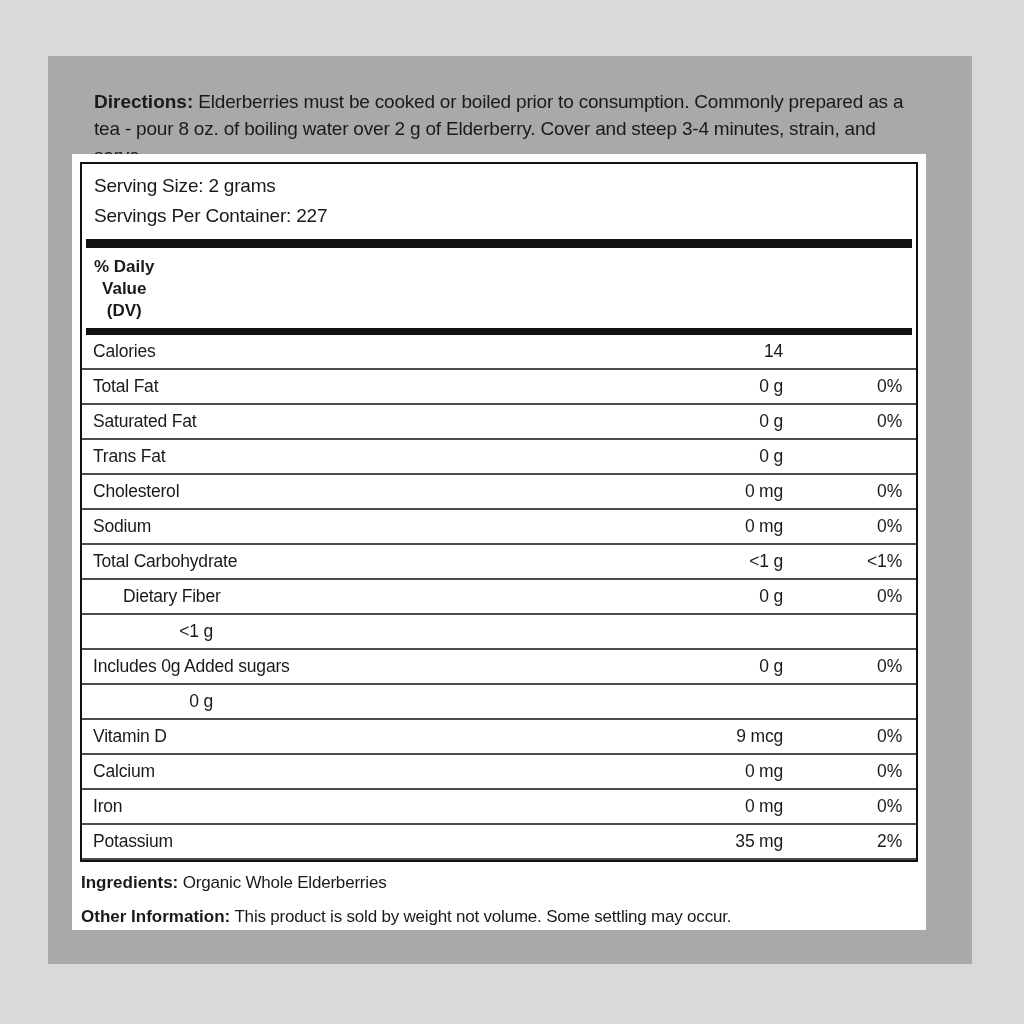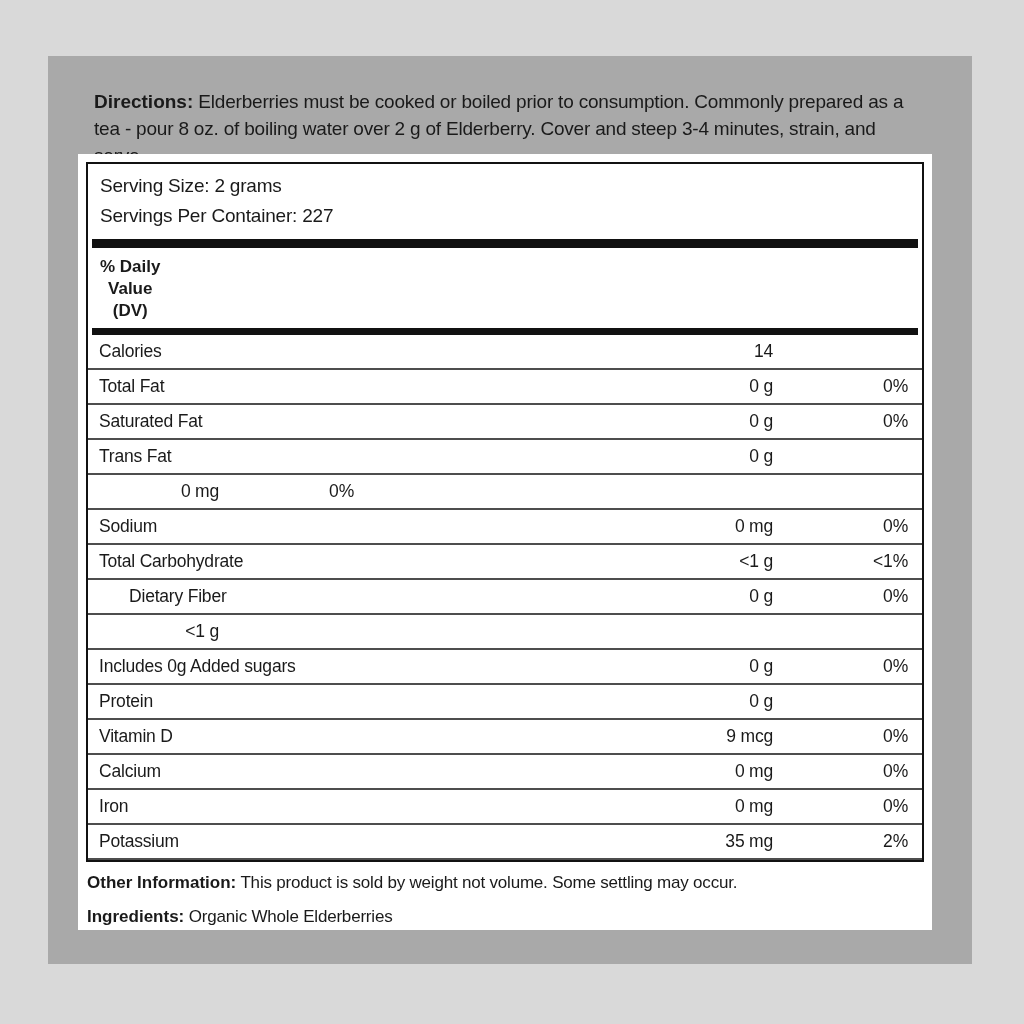--- a/index.html
+++ b/index.html
@@ -29,21 +29,21 @@
   }
   .directions {
     margin: 32px 56px 0 46px;
     font-size: 19px;
     line-height: 27px;
     letter-spacing: -0.2px;
   }
   .directions b { letter-spacing: 0; }
   .card {
     position: absolute;
-    left: 30px;
+    left: 24px;
     top: 98px;
     width: 854px;
     height: 776px;
     background: var(--card);
   }
   .facts-box {
     margin: 8px;
     height: 700px;
     border: 2px solid var(--bar);
     background: var(--card);
@@ -65,21 +65,20 @@
   .header-right { text-align: center; }
   .table-body { padding: 0 0 6px 0; }
   .row {
     display: flex;
     align-items: center;
     height: 35px;
     padding: 0 14px 0 11px;
     border-bottom: 2px solid var(--rule);
     font-size: 17.5px;
     letter-spacing: -0.2px;
-    gap: 16px;
   }
   .row.indent .row-label { padding-left: 30px; }
   .row-label { flex: 1; }
   .row-amount { width: 120px; text-align: right; }
   .row-dv { width: 119px; text-align: right; }
   .footnote {
     margin: 10px 10px 0 9px;
     font-size: 17px;
     line-height: 22px;
     letter-spacing: -0.2px;
@@ -137,20 +136,21 @@
     <span class="row-dv">0%</span>
   </div>
 
   <div class="row">
     <span class="row-label">Trans Fat</span>
     <span class="row-amount">0 g</span>
     <span class="row-dv"></span>
   </div>
 
   <div class="row">
+    <span class="row-label">Cholesterol</span>
     <span class="row-amount">0 mg</span>
     <span class="row-dv">0%</span>
   </div>
 
   <div class="row">
     <span class="row-label">Sodium</span>
     <span class="row-amount">0 mg</span>
     <span class="row-dv">0%</span>
   </div>
 
@@ -171,21 +171,20 @@
     <span class="row-dv"></span>
   </div>
 
   <div class="row">
     <span class="row-label">Includes 0g Added sugars</span>
     <span class="row-amount">0 g</span>
     <span class="row-dv">0%</span>
   </div>
 
   <div class="row">
-    <span class="row-label">Protein</span>
     <span class="row-amount">0 g</span>
     <span class="row-dv"></span>
   </div>
 
   <div class="row">
     <span class="row-label">Vitamin D</span>
     <span class="row-amount">9 mcg</span>
     <span class="row-dv">0%</span>
   </div>
 
@@ -202,25 +201,25 @@
   </div>
 
   <div class="row">
     <span class="row-label">Potassium</span>
     <span class="row-amount">35 mg</span>
     <span class="row-dv">2%</span>
   </div>
 </div>
 
     </div>
+
+    <p class="footnote">
+      <b>Ingredients:</b>
+      <span>Organic Whole Elderberries</span>
+    </p>
 
     <p class="footnote">
       <b>Other Information:</b>
       <span>This product is sold by weight not volume. Some settling may occur.</span>
     </p>
 
-    <p class="footnote">
-      <b>Ingredients:</b>
-      <span>Organic Whole Elderberries</span>
-    </p>
-
   </div>
 </div>
 
 </body></html>

